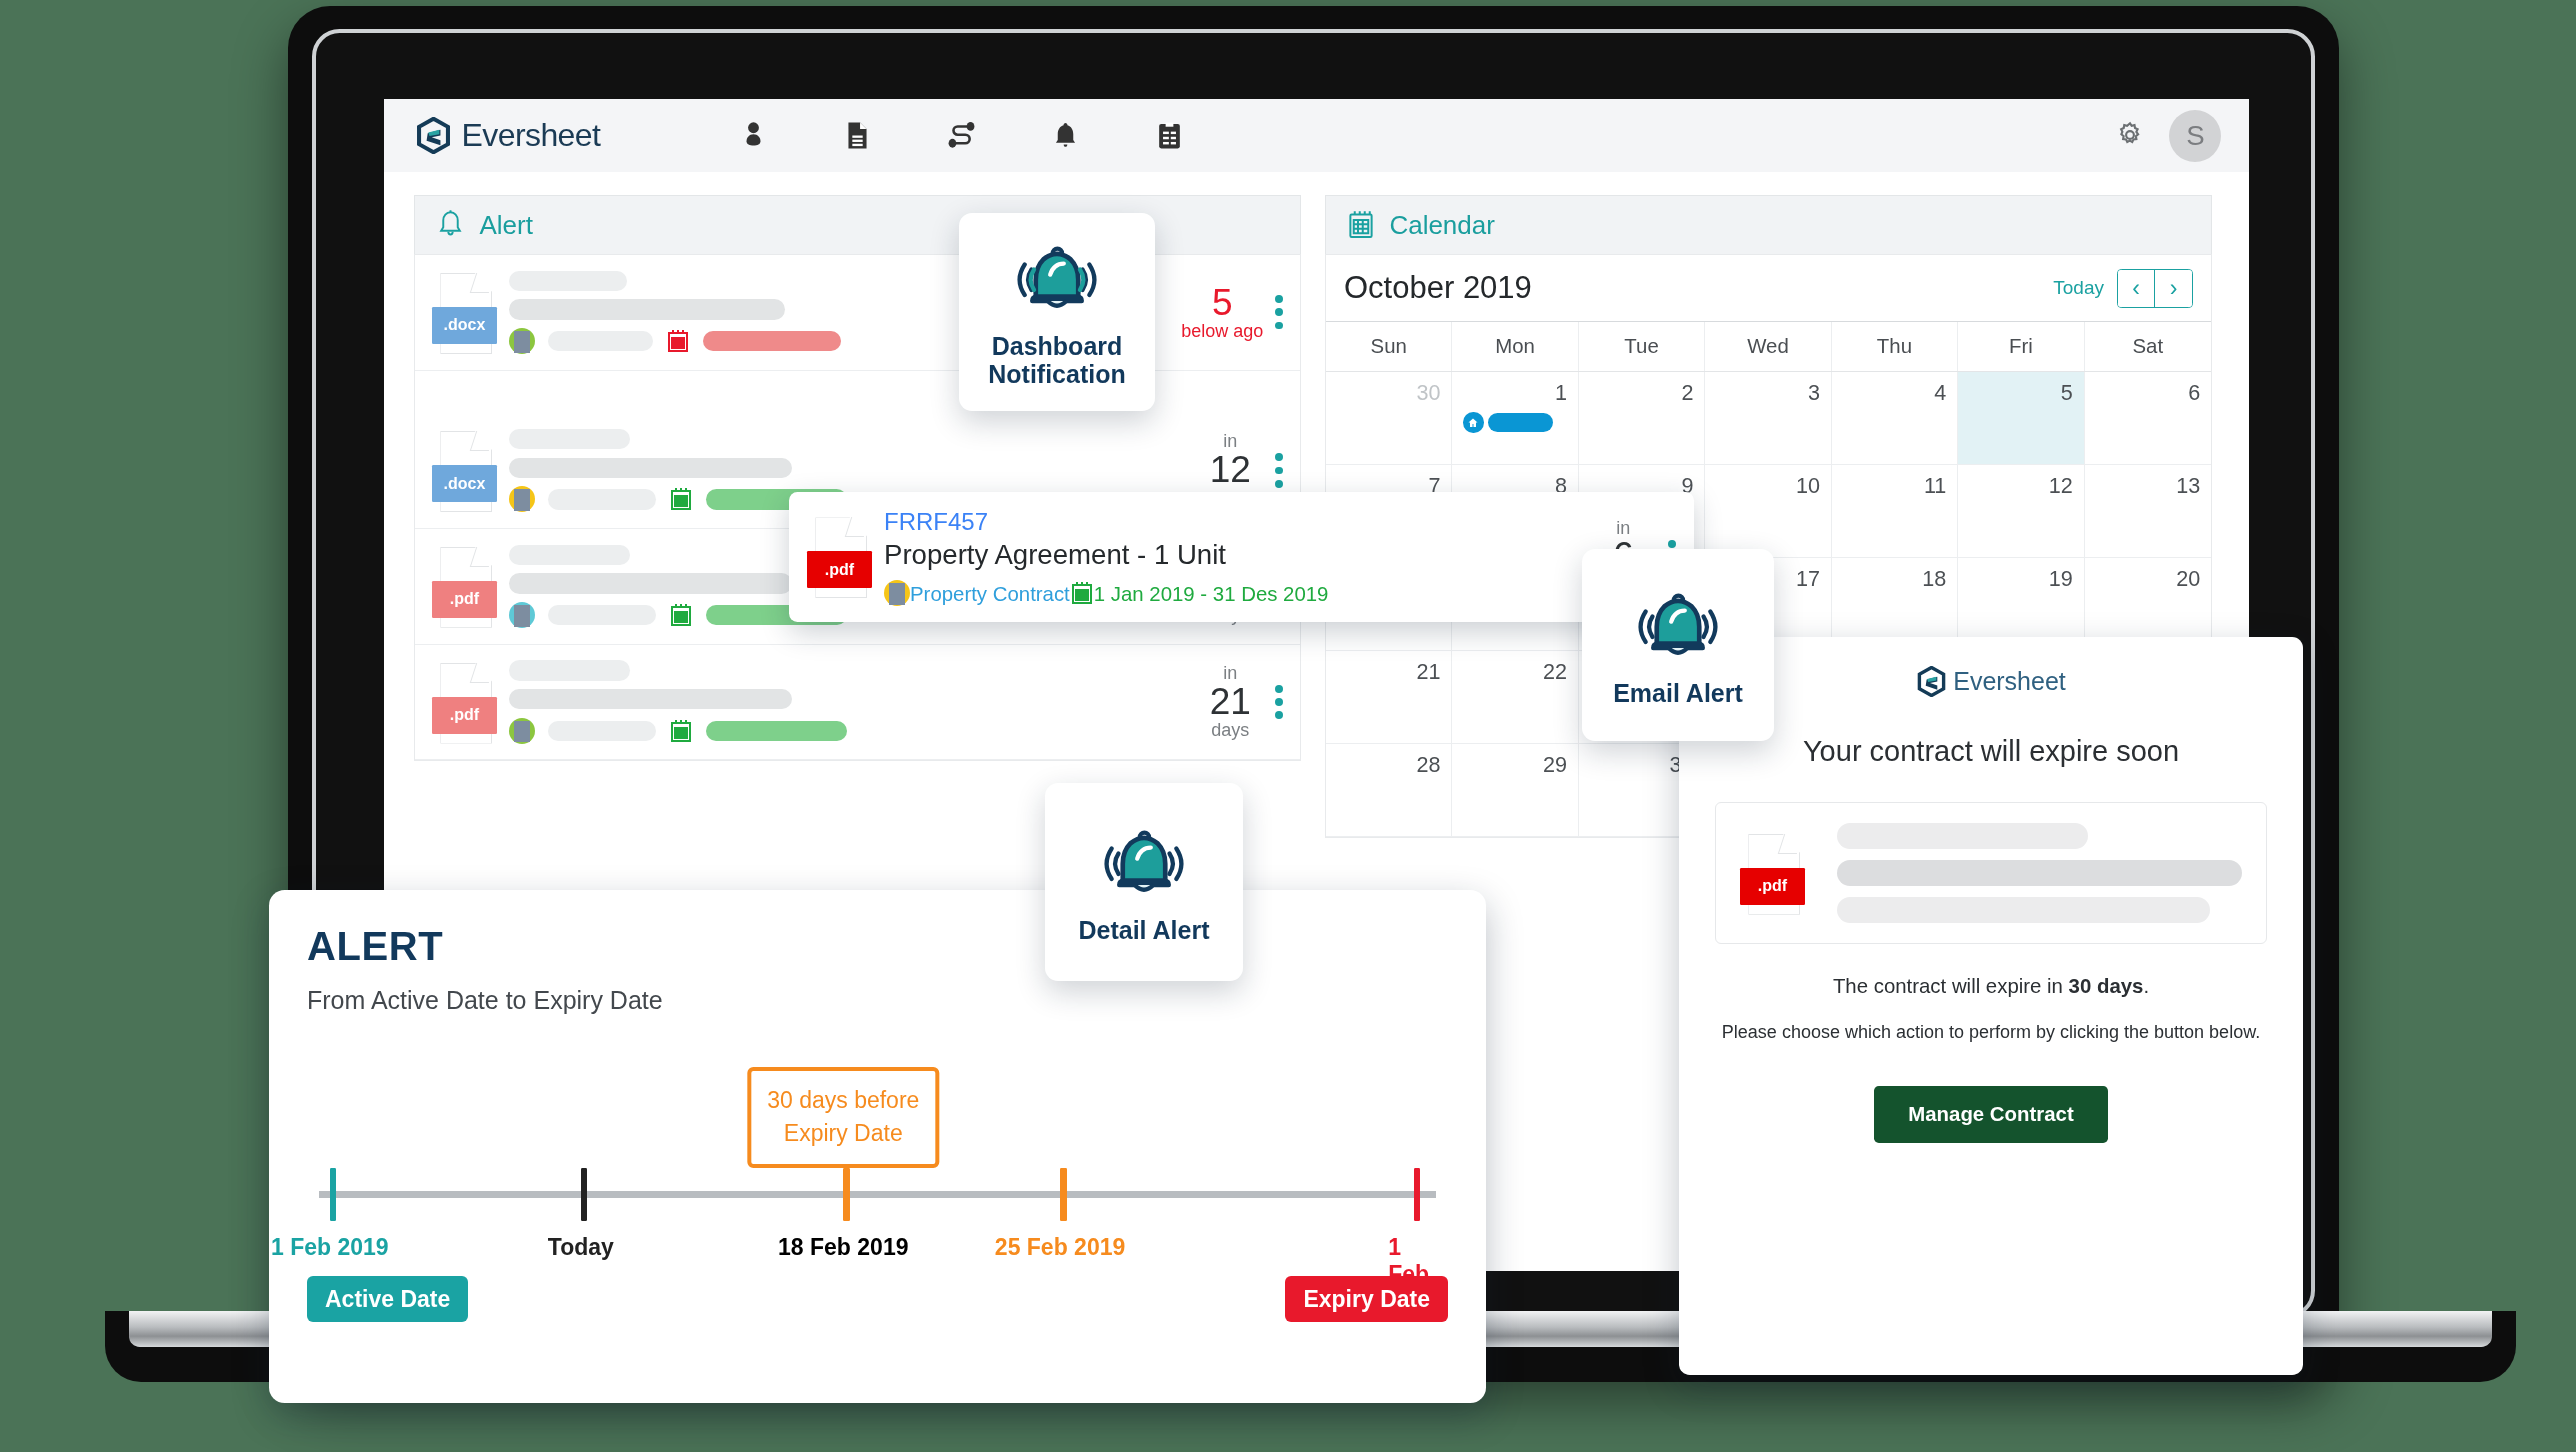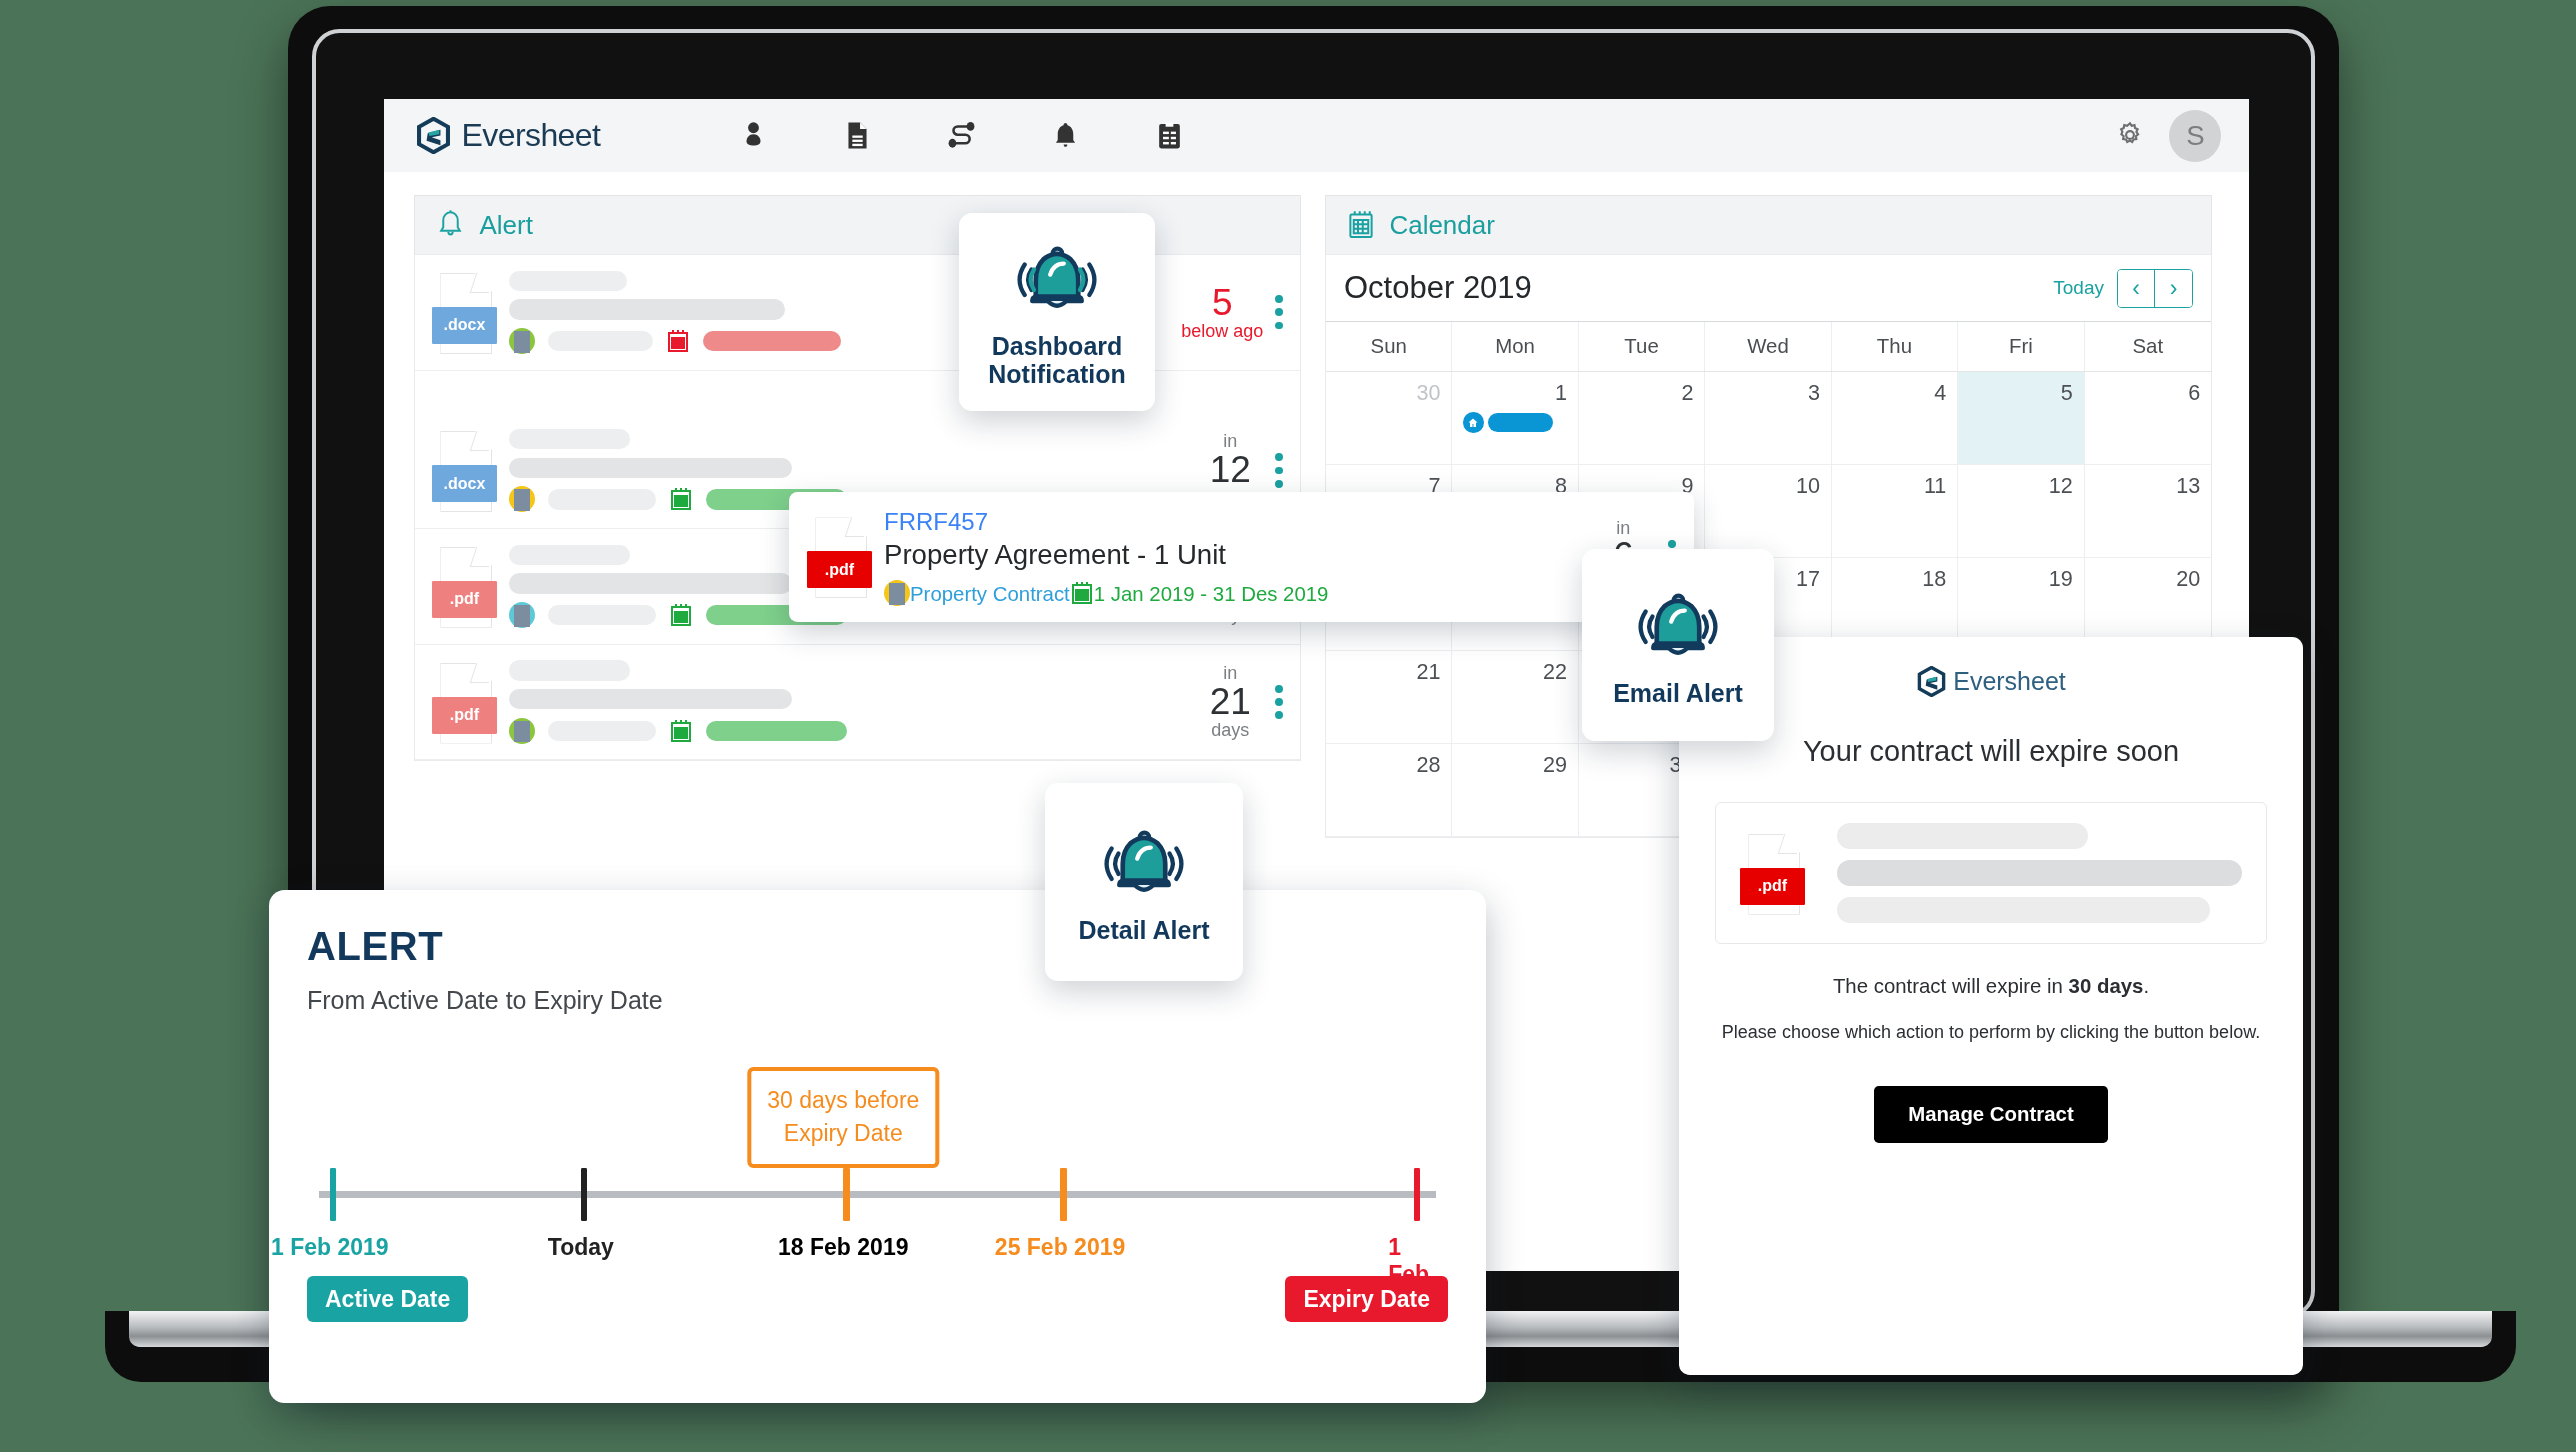--- a/index.html
+++ b/index.html
@@ -216,21 +216,21 @@
     margin-top:34px;border:1.2px solid #e6e8ea;border-radius:6px;
     display:flex;align-items:center;gap:20.4px;padding:20.4px 24px;box-sizing:border-box;
   }
   .email-lines{flex:1 1 auto;}
   .email-lines div{height:26px;border-radius:13px;background:#ececed;margin-bottom:10.8px;}
   .email-lines div:nth-child(2){background:#dcdddf;}
   .email-lines div:last-child{margin-bottom:0;}
   .email-p{font-size:20.4px;color:#2b2f33;margin-top:31px;}
   .email-p2{font-size:18px;color:#2b2f33;margin-top:20.4px;line-height:1.5;}
   .email-btn{
-    margin:40px auto 0;display:block;background:#000000;color:#fff;border:none;
+    margin:40px auto 0;display:block;background:#14532d;color:#fff;border:none;
     border-radius:4.8px;padding:17px 34px;font-size:20.4px;font-weight:bold;cursor:pointer;
     font-family:"Liberation Sans", sans-serif;
   }
   .email-foot{
     border-top:0.6px solid #e6e8ea;padding:21.6px 0;text-align:center;
     font-size:18px;color:#5b6065;
   }
 </style>
 </head>
 <body>

